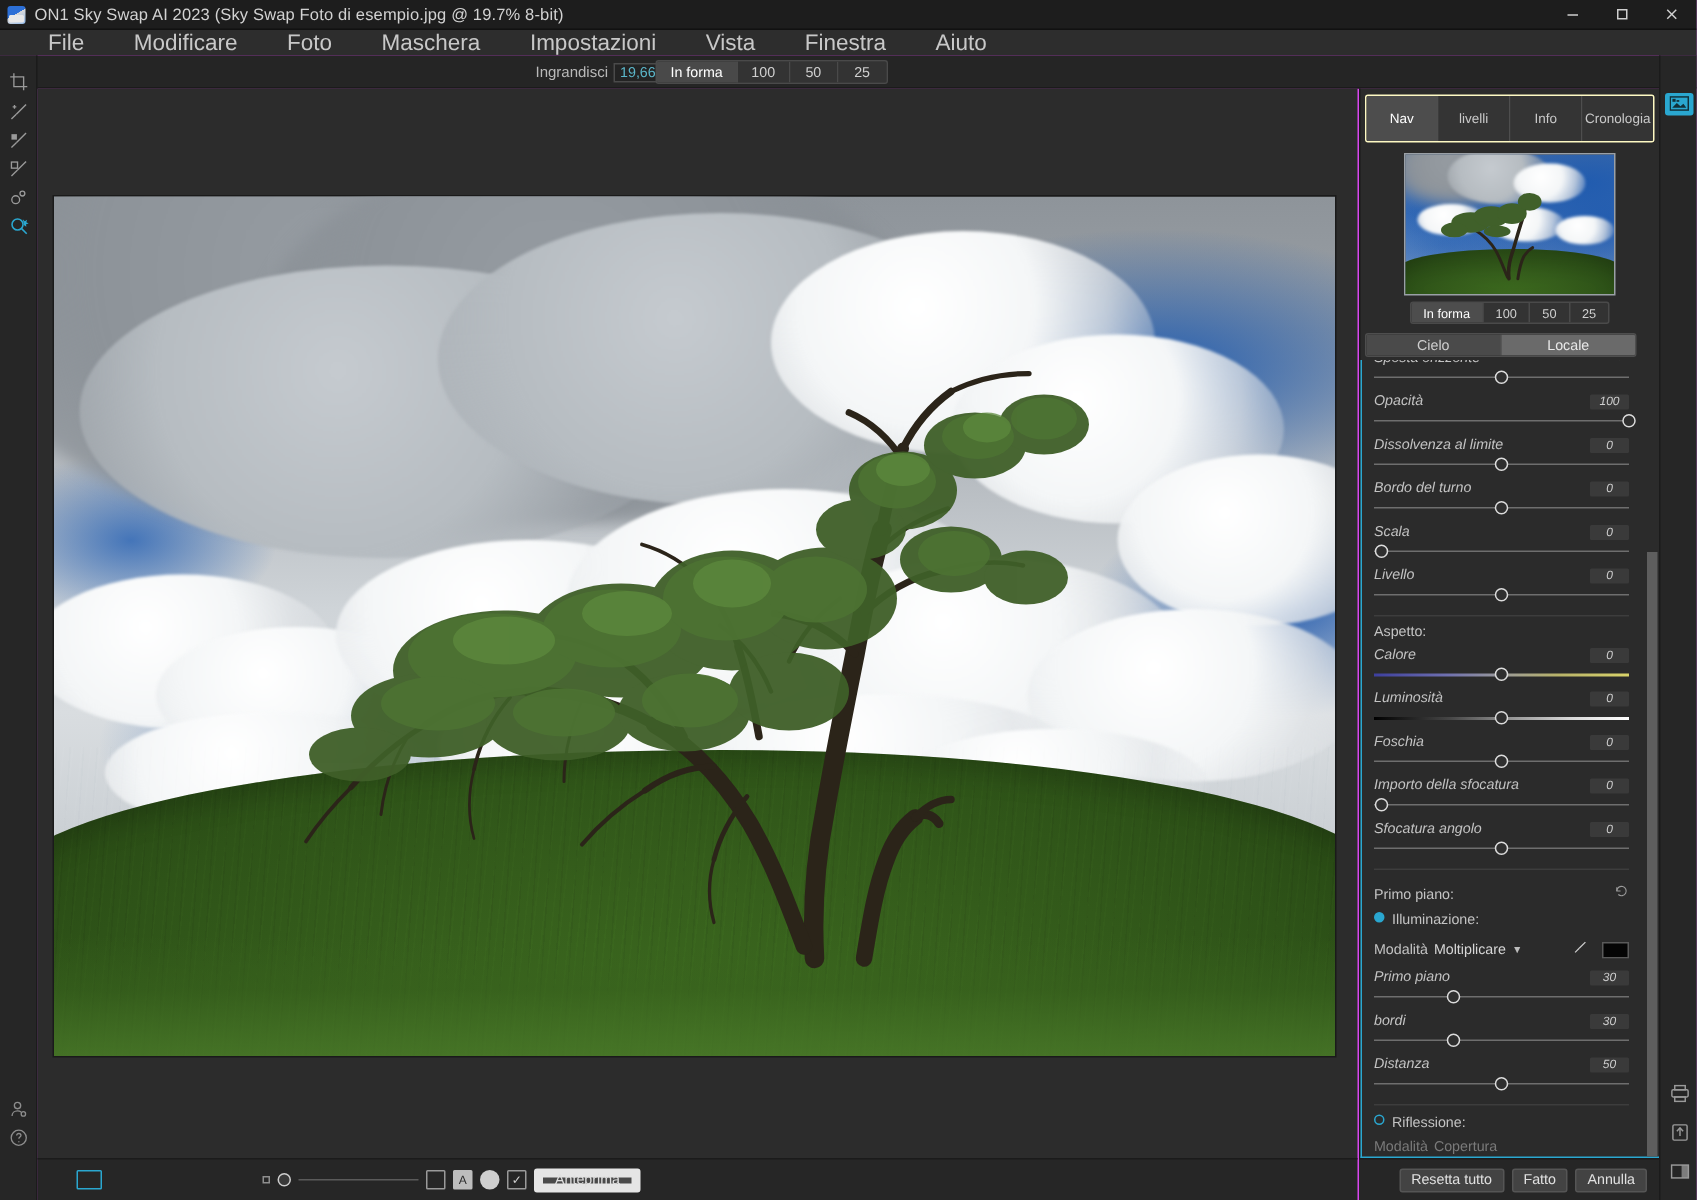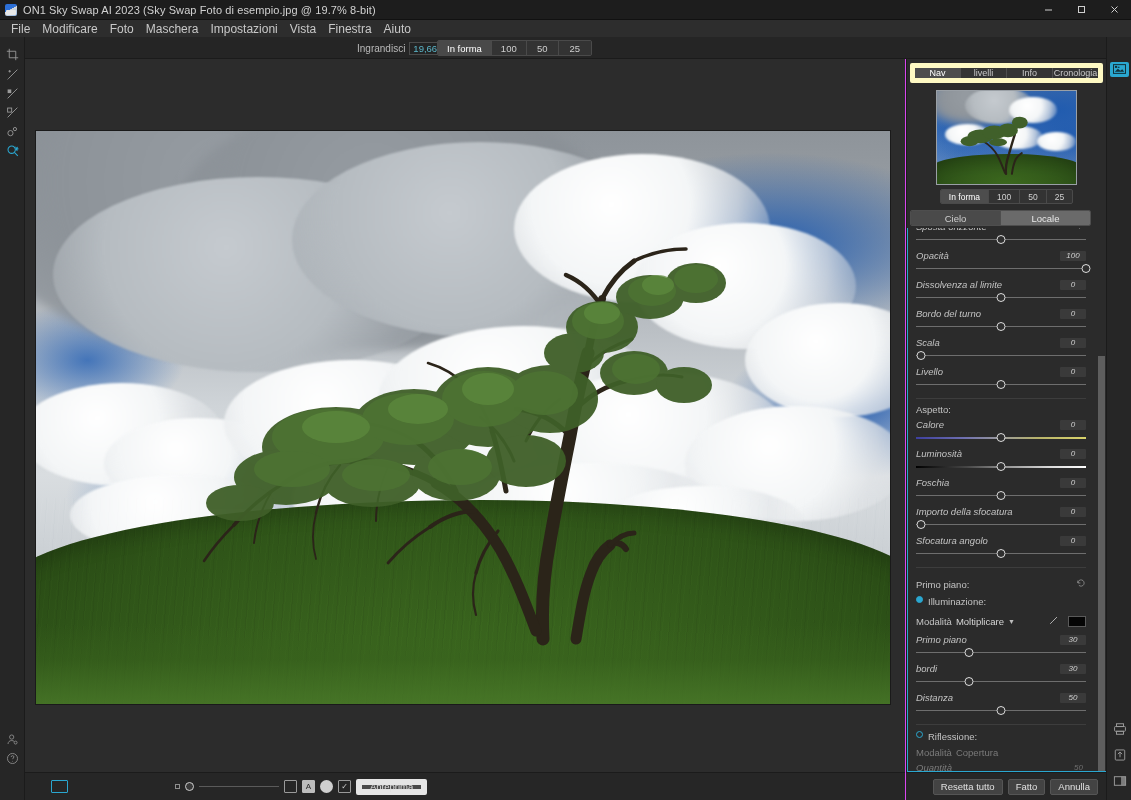--- a/index.html
+++ b/index.html
@@ -44,21 +44,21 @@
     color:#cfcfcf; font-size:11px; line-height:1;
   }
   .win-btn svg { display:block; }
 
   
   .menubar {
     position:absolute; left:0; top:20px; width:1131px; height:17px;
     background:#2d2d2d; display:flex; align-items:center; padding-left:5px;
   }
   .menu-item {
-    font-size:12px; color:#c8c8c8; padding:1px 6px; white-space:nowrap;
+    font-size:15px; color:#c8c8c8; padding:1px 6px; white-space:nowrap;margin-left:21px;
   }
 
   
   .topbar {
     position:absolute; left:0; top:37px; width:1131px; height:22px;
     background:#252525; border-bottom:1px solid #1b1b1b;
     display:flex; align-items:center;
   }
   .app-logo-sq {
     width:14px;height:14px;margin-left:5px;border-radius:2px;
@@ -193,21 +193,21 @@
     font-size:9.5px; color:#e0e0e0; display:flex;align-items:center;
   }
 
   
   .rightpanel{
     position:absolute; right:25px; top:59px; width:200px; height:713px;
     background:#2b2b2b; border-left:1px solid #1b1b1b;
     display:flex; flex-direction:column;
   }
   .panel-tabs{
-    display:flex; height:20px; margin:4px 3px 0 3px; border:5px solid #fef9c3; border-radius:2px; overflow:hidden;
+    display:flex; height:32px; margin:4px 3px 0 3px; border:1px solid #fef9c3; border-radius:2px; overflow:hidden;
   }
   .ptab{
     flex:1; font-size:9px; color:#c9c9c9; display:flex;align-items:center;justify-content:center;
     background:#343434; border-right:1px solid #4e4e4e;
   }
   .ptab:last-child{ border-right:none; }
   .ptab.active{ background:#4d4d4d; color:#fff; }
   .nav-thumb-holder{
     padding:7px 0 4px 0; display:flex; justify-content:center;
   }

